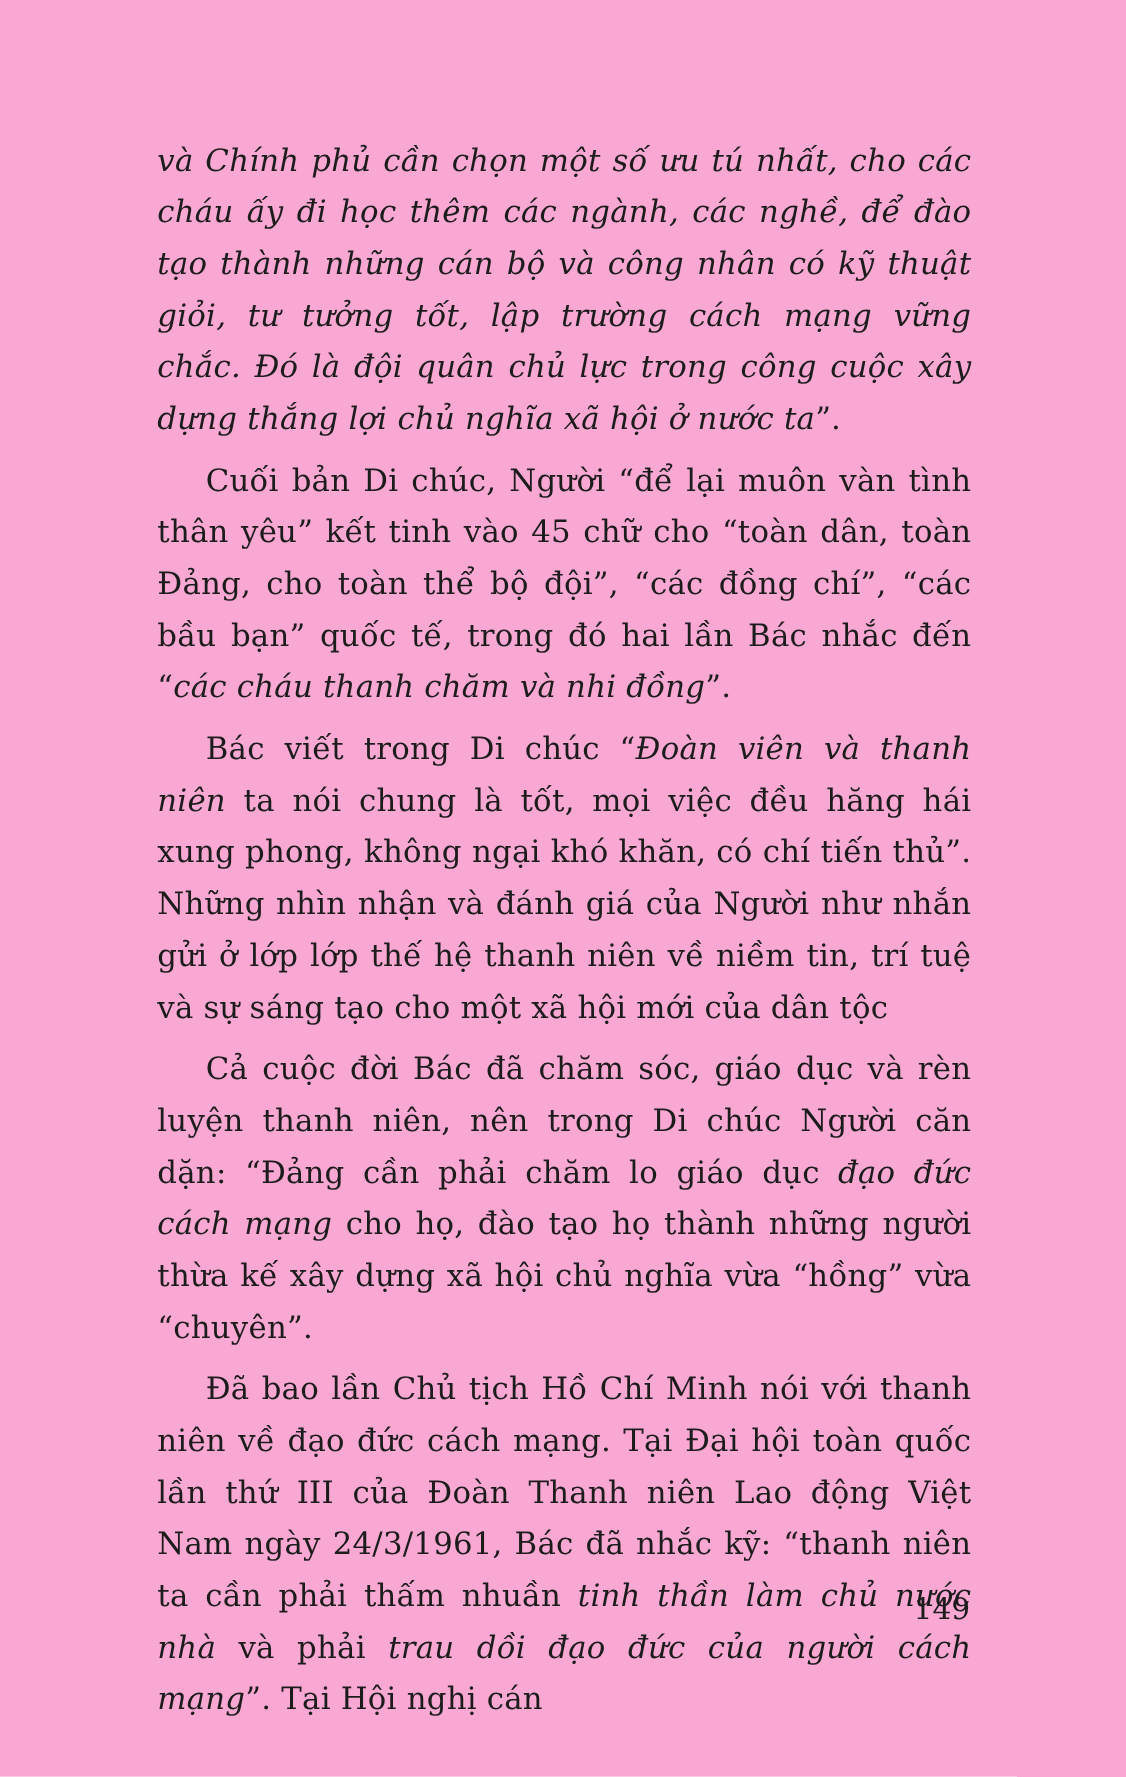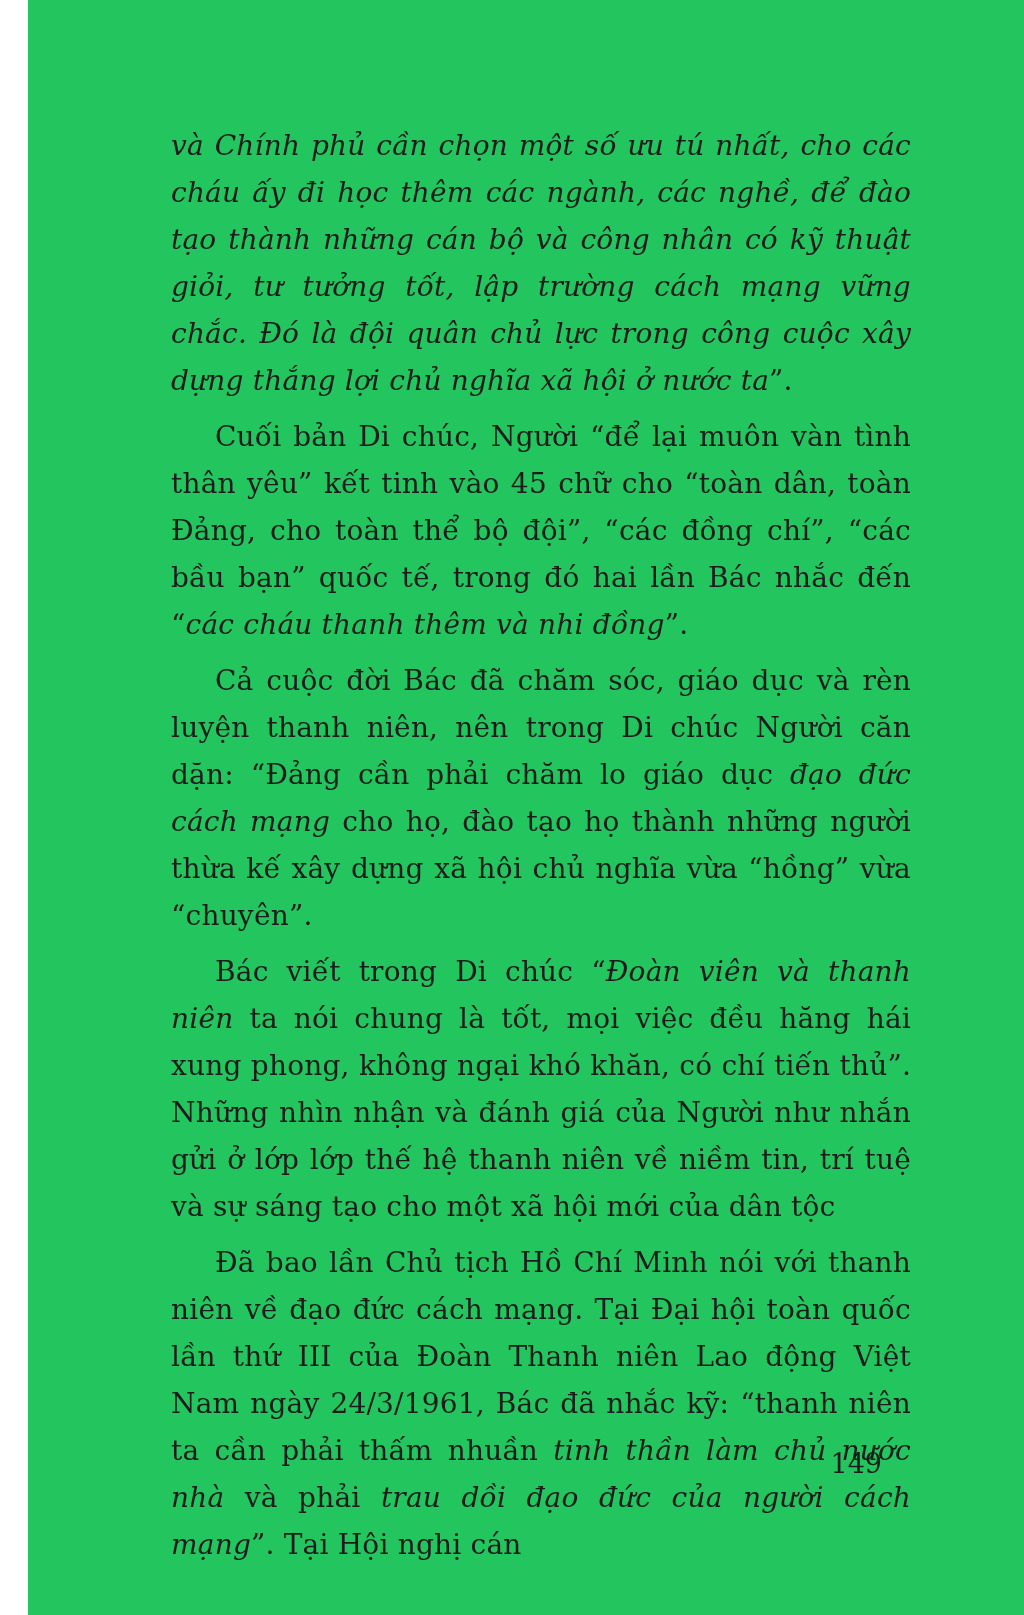--- a/index.html
+++ b/index.html
@@ -10,22 +10,21 @@
     width: 1024px;
     height: 1615px;
     position: relative;
     font-family: "DejaVu Serif", "Liberation Serif", serif;
     color: #1c1c1c;
     overflow: hidden;
   }
   .page {
     position: absolute;
     inset: 0;
-    background: #22c55e;
-    margin-left: 28px;
+    background: #f9a8d4;
   }
   .text-block {
     position: absolute;
     top: 122px;
     left: 143px;
     width: 740px;
     font-size: 28px;
     line-height: 47px;
     text-align: justify;
     letter-spacing: 0.2px;
@@ -47,19 +46,19 @@
     color: #1c1c1c;
     text-align: right;
   }
 </style>
 </head>
 <body>
 
 <div class="page">
   <div class="text-block">
       <p class="para"><span class="it">và Chính phủ cần chọn một số ưu tú nhất, cho các cháu ấy đi học thêm các ngành, các nghề, để đào tạo thành những cán bộ và công nhân có kỹ thuật giỏi, tư tưởng tốt, lập trường cách mạng vững chắc. Đó là đội quân chủ lực trong công cuộc xây dựng thắng lợi chủ nghĩa xã hội ở nước ta</span><span>”.</span></p>
-      <p class="para indent"><span>Cuối bản Di chúc, Người “để lại muôn vàn tình thân yêu” kết tinh vào 45 chữ cho “toàn dân, toàn Đảng, cho toàn thể bộ đội”, “các đồng chí”, “các bầu bạn” quốc tế, trong đó hai lần Bác nhắc đến “</span><span class="it">các cháu thanh thêm và nhi đồng</span><span>”.</span></p>
+      <p class="para indent"><span>Cuối bản Di chúc, Người “để lại muôn vàn tình thân yêu” kết tinh vào 45 chữ cho “toàn dân, toàn Đảng, cho toàn thể bộ đội”, “các đồng chí”, “các bầu bạn” quốc tế, trong đó hai lần Bác nhắc đến “</span><span class="it">các cháu thanh chăm và nhi đồng</span><span>”.</span></p>
+      <p class="para indent"><span>Bác viết trong Di chúc “</span><span class="it">Đoàn viên và thanh niên</span><span> ta nói chung là tốt, mọi việc đều hăng hái xung phong, không ngại khó khăn, có chí tiến thủ”. Những nhìn nhận và đánh giá của Người như nhắn gửi ở lớp lớp thế hệ thanh niên về niềm tin, trí tuệ và sự sáng tạo cho một xã hội mới của dân tộc</span></p>
       <p class="para indent"><span>Cả cuộc đời Bác đã chăm sóc, giáo dục và rèn luyện thanh niên, nên trong Di chúc Người căn dặn: “Đảng cần phải chăm lo giáo dục </span><span class="it">đạo đức cách mạng</span><span> cho họ, đào tạo họ thành những người thừa kế xây dựng xã hội chủ nghĩa vừa “hồng” vừa “chuyên”.</span></p>
-      <p class="para indent"><span>Bác viết trong Di chúc “</span><span class="it">Đoàn viên và thanh niên</span><span> ta nói chung là tốt, mọi việc đều hăng hái xung phong, không ngại khó khăn, có chí tiến thủ”. Những nhìn nhận và đánh giá của Người như nhắn gửi ở lớp lớp thế hệ thanh niên về niềm tin, trí tuệ và sự sáng tạo cho một xã hội mới của dân tộc</span></p>
       <p class="para indent"><span>Đã bao lần Chủ tịch Hồ Chí Minh nói với thanh niên về đạo đức cách mạng. Tại Đại hội toàn quốc lần thứ III của Đoàn Thanh niên Lao động Việt Nam ngày 24/3/1961, Bác đã nhắc kỹ: “thanh niên ta cần phải thấm nhuần </span><span class="it">tinh thần làm chủ nước nhà</span><span> và phải </span><span class="it">trau dồi đạo đức của người cách mạng</span><span>”. Tại Hội nghị cán</span></p>
     </div>
   <div class="page-number">149</div>
 </div>
 
 </body></html>

